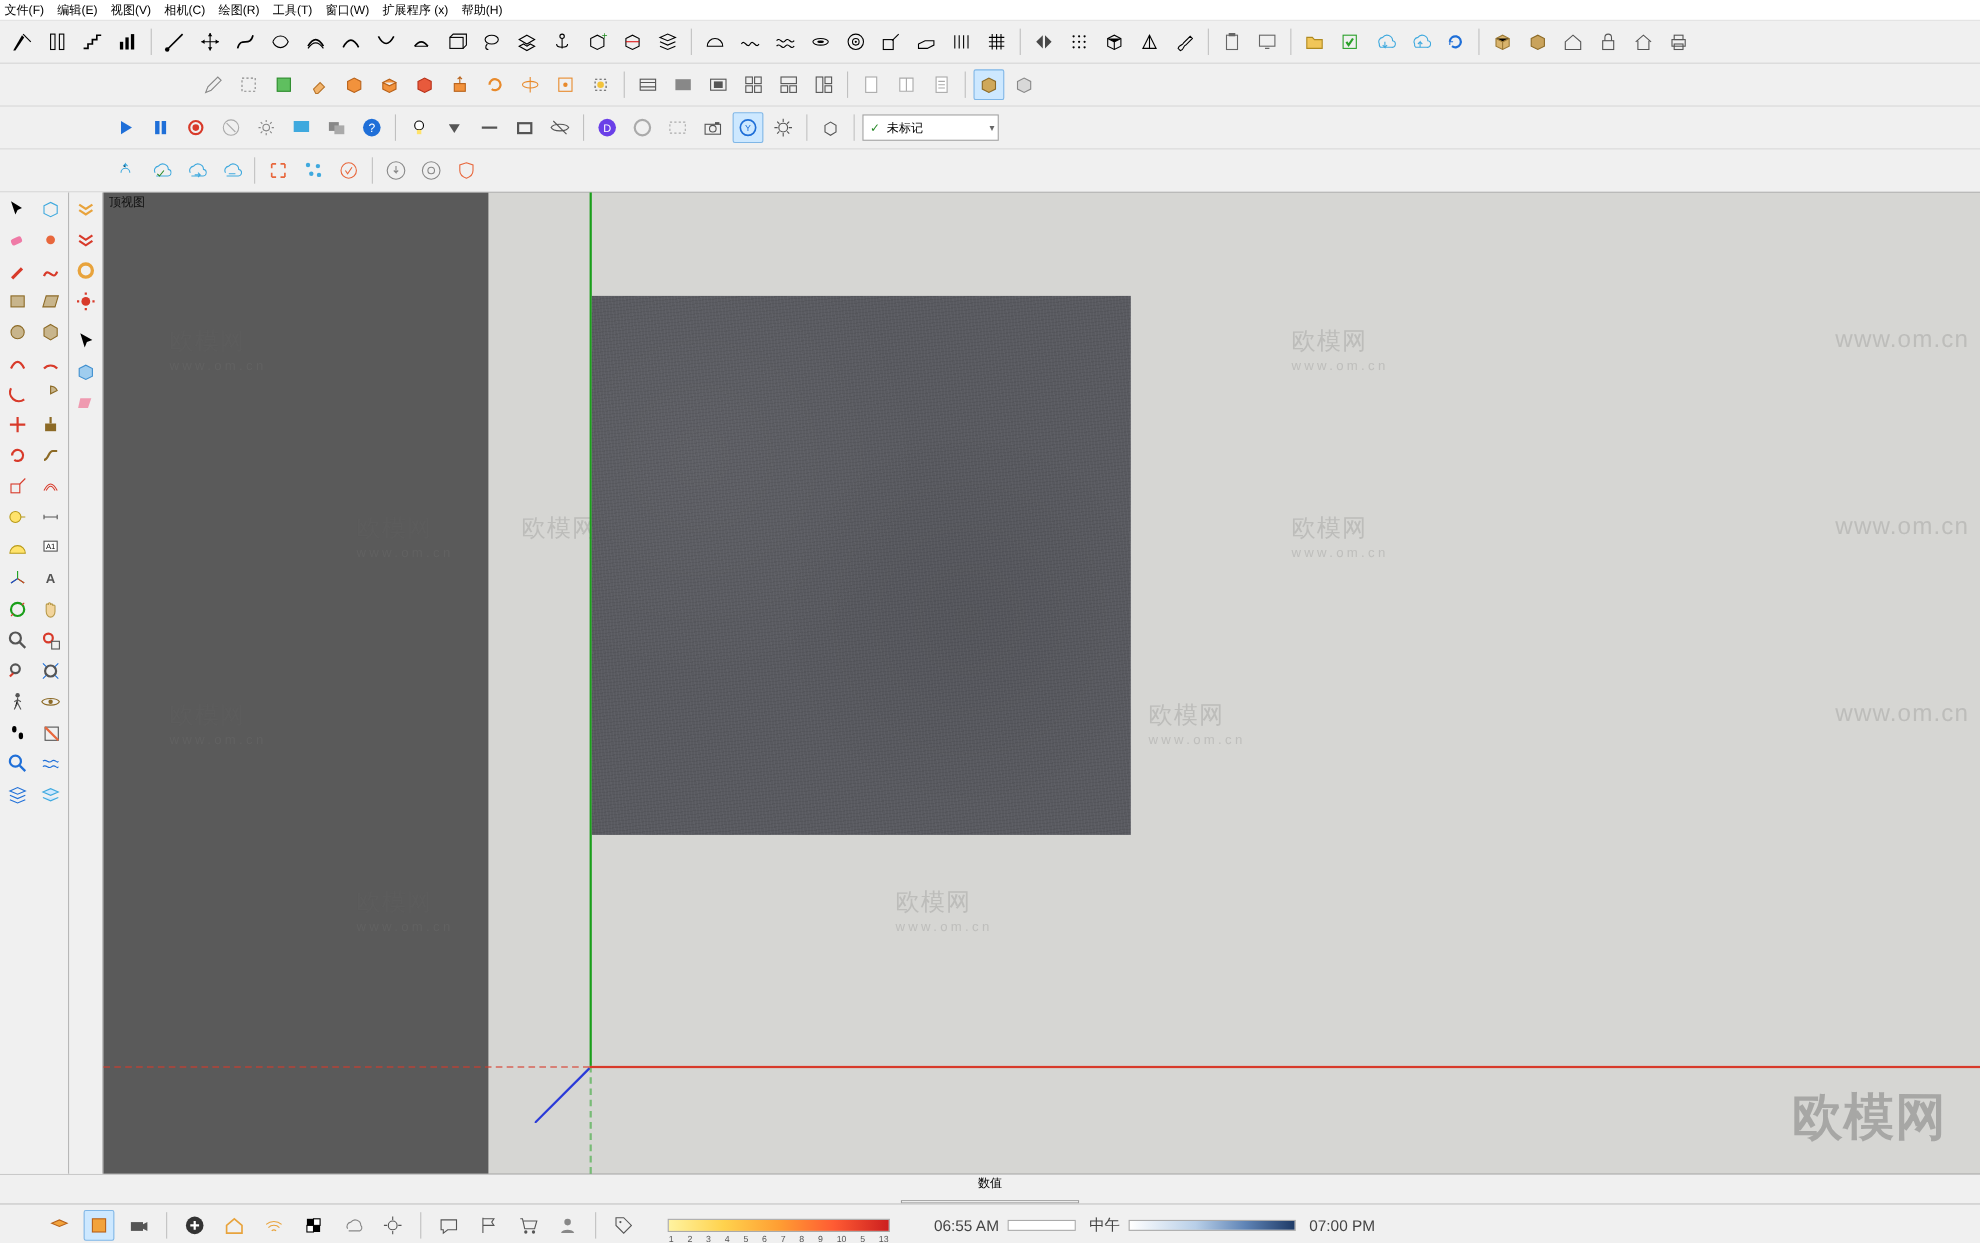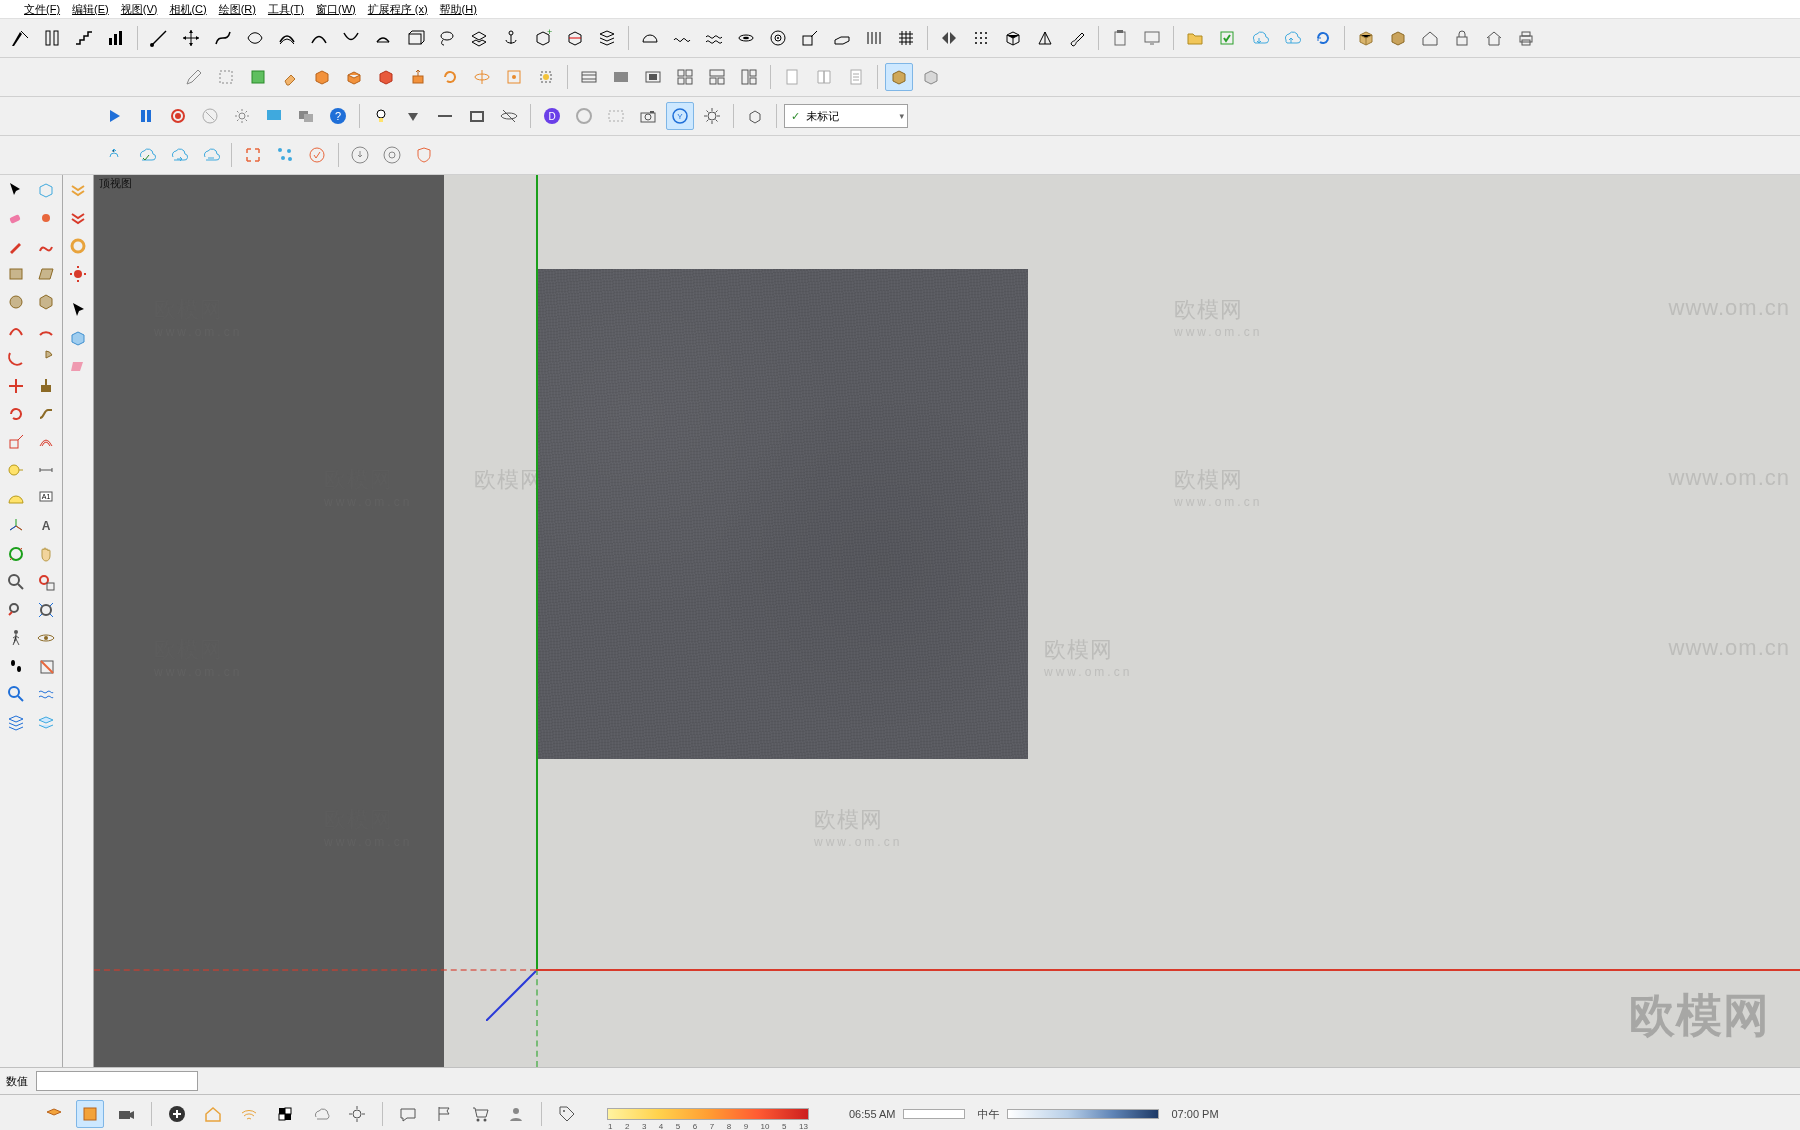--- a/index.html
+++ b/index.html
@@ -11,21 +11,21 @@
     --red:#d83a2a;
     --green:#1a9f1a;
     --blue:#2a3ad8;
     --orange:#e38a1f;
     --cyan:#3fa9de;
     --dark:#222;
     --yellow:#e7c827;
   }
   html,body{margin:0;padding:0;width:1800px;height:1130px;font-family:"Segoe UI",Tahoma,Arial,sans-serif;font-size:11px;color:#000;background:#fff;overflow:hidden;}
   
-  .menubar{height:18px;background:#fff;display:flex;align-items:center;padding:0 22px;gap:8px;border-bottom:1px solid #e0e0e0;text-decoration:underline;}
+  .menubar{height:18px;background:#fff;display:flex;align-items:center;padding:0 2px;gap:8px;border-bottom:1px solid #e0e0e0;}
   .menubar span{padding:1px 2px;cursor:default;}
   
   .toolbar{background:var(--bg);display:flex;align-items:center;gap:4px;padding:2px 6px;flex-wrap:nowrap;}
   .toolbar-row{min-height:34px;border-bottom:1px solid #d0d0d0;}
   .toolbar-row2{padding-left:180px;}
   .toolbar-row3{padding-left:100px;}
   .toolbar-row4{padding-left:100px;}
   .tbtn{width:26px;height:26px;display:flex;align-items:center;justify-content:center;border:1px solid transparent;border-radius:2px;position:relative;}
   .tbtn.sel{background:#cde8ff;border-color:#7fb6e6;}
   .sep{width:1px;height:24px;background:#c0c0c0;margin:0 3px;}
@@ -51,27 +51,27 @@
     background-image:
       repeating-linear-gradient(85deg, rgba(255,255,255,.03) 0 1px, transparent 1px 3px),
       repeating-linear-gradient(175deg, rgba(0,0,0,.06) 0 1px, transparent 1px 3px),
       radial-gradient(circle at 20% 30%, rgba(255,255,255,.03), transparent 40%),
       radial-gradient(circle at 70% 60%, rgba(0,0,0,.05), transparent 40%);
   }
   .wm{position:absolute;color:rgba(100,100,100,.22);font-size:22px;font-weight:400;letter-spacing:1px;z-index:2;white-space:nowrap;}
   .wm.big{color:rgba(80,80,80,.35);font-size:46px;font-weight:600;}
   .wm small{font-size:12px;display:block;letter-spacing:3px;color:rgba(120,120,120,.25);}
   
-  .statusbar{height:26px;background:var(--bg);border-top:1px solid #c0c0c0;display:flex;align-items:center;padding:0 6px;gap:8px;}
+  .statusbar{height:26px;background:var(--bg);border-top:1px solid #c0c0c0;display:flex;align-items:center;padding:0 6px;gap:8px;flex-direction:column;}
   .status-input{width:160px;height:18px;border:1px solid #a0a0a0;background:#fff;}
   
   .tray{height:38px;background:var(--bg);border-top:1px solid #c0c0c0;display:flex;align-items:center;padding:0 40px;gap:8px;}
   .gradbar{height:10px;width:200px;background:linear-gradient(to right,#fff3a0,#ffd24d,#ff9e33,#ff5b33,#cc1f1f);position:relative;border:1px solid #aaa;}
   .gradbar .ticks{position:absolute;left:0;right:0;bottom:-12px;display:flex;justify-content:space-between;font-size:8px;color:#555;}
-  .tray-label{font-size:11px;color:#444;margin-left:4px;}
+  .tray-label{font-size:14px;color:#444;margin-left:4px;}
   .timebar{width:150px;height:8px;background:linear-gradient(to right,#fff,#b8cfe8 40%,#5f84b6 70%,#1e3a66);border:1px solid #aaa;display:inline-block;}
   
   svg{display:block;}
   .ico{width:20px;height:20px;}
 </style>
 </head>
 <body>
 
 <div class="menubar">
   <span>文件(F)</span>

